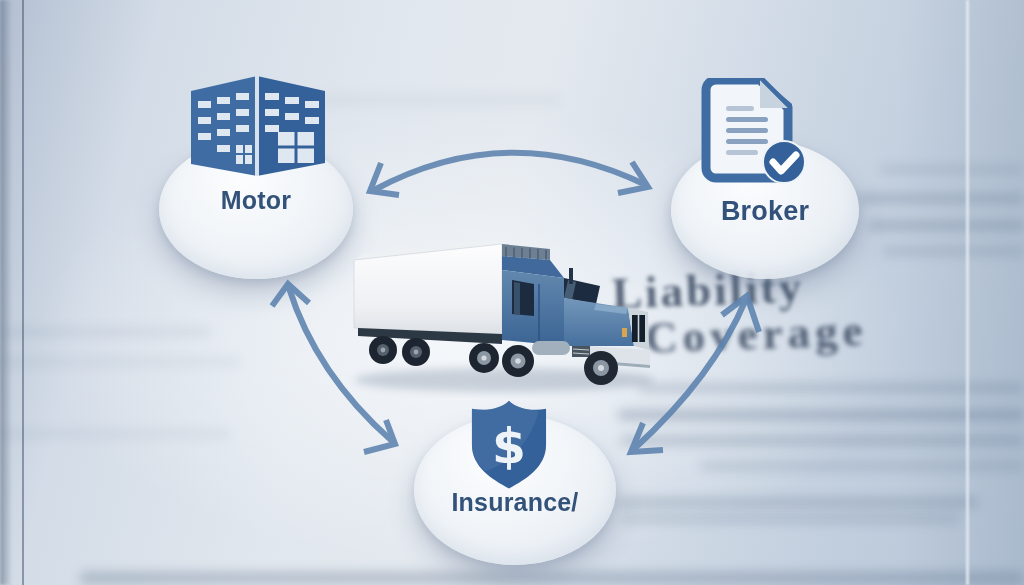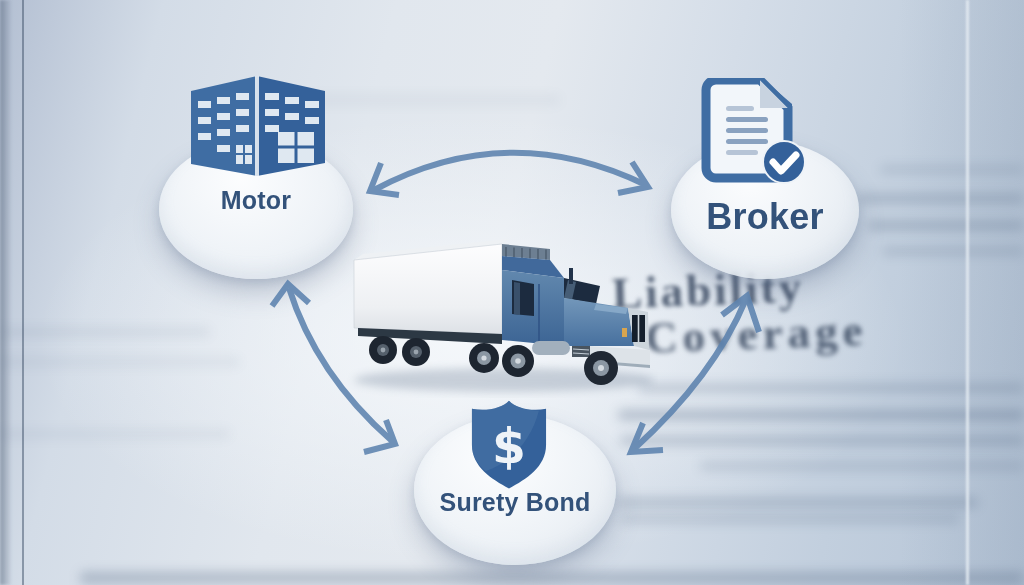--- a/index.html
+++ b/index.html
@@ -113,32 +113,32 @@
       <rect x="26" y="28" width="28" height="5" rx="2.5" fill="#b6c4d6"></rect>
       <rect x="26" y="39" width="42" height="5" rx="2.5" fill="#8aa2c0"></rect>
       <rect x="26" y="50" width="42" height="5" rx="2.5" fill="#8aa2c0"></rect>
       <rect x="26" y="61" width="42" height="5" rx="2.5" fill="#8aa2c0"></rect>
       <rect x="26" y="72" width="32" height="5" rx="2.5" fill="#b6c4d6"></rect>
     </g>
     <circle cx="84" cy="84" r="21" style="fill:var(--icon-blue-dark,#34619a)" stroke="#eef3f8" stroke-width="2"></circle>
     <path d="M73,84 l8,9 l15,-16" fill="none" stroke="#ffffff" stroke-width="7" stroke-linecap="round" stroke-linejoin="round"></path>
   </svg>
 
-  <div class="node-label" style="left:671px;top:196px;width:188px;font-size:36px;">
+  <div class="node-label" style="left:671px;top:196px;width:188px;font-size:27px;">
     <div>Broker</div>
   </div>
 
   <svg class="icon-svg" style="left:459px;top:398px;" width="100" height="94" viewBox="0 0 110 104">
     <path d="M55,3 C48,11 31,15 14,12 L14,52 C14,76 36,90 55,100 C74,90 96,76 96,52 L96,12 C79,15 62,11 55,3 Z" style="fill:var(--icon-blue-dark,#34619a)"></path>
     <path d="M55,3 C48,11 31,15 14,12 L14,52 C14,64 20,73 29,81 C60,70 80,45 88,14 C75,14 61,10 55,3 Z" fill="#4a77a8" opacity=".55"></path>
     <text x="55" y="72" text-anchor="middle" font-family="'DejaVu Sans',sans-serif" font-size="54" font-weight="bold" fill="#eef3f8">$</text>
   </svg>
 
   <div class="node-label" style="left:404px;top:488px;width:222px;font-size:25px;">
-    <div>Surety Bond</div>
+    <div>Insurance/</div>
   </div>
 
   <svg class="truck-svg" style="left:336px;top:222px;" width="322" height="176" viewBox="0 0 322 176">
     <defs>
       <linearGradient id="gTrail" x1="0" y1="0" x2="0" y2="1">
         <stop offset="0" stop-color="#fdfdfe"></stop>
           <stop offset=".7" stop-color="#eef0f3"></stop>
           <stop offset="1" stop-color="#dde1e6"></stop>
       </linearGradient>
       <linearGradient id="gCab" x1="0" y1="0" x2="0" y2="1">

